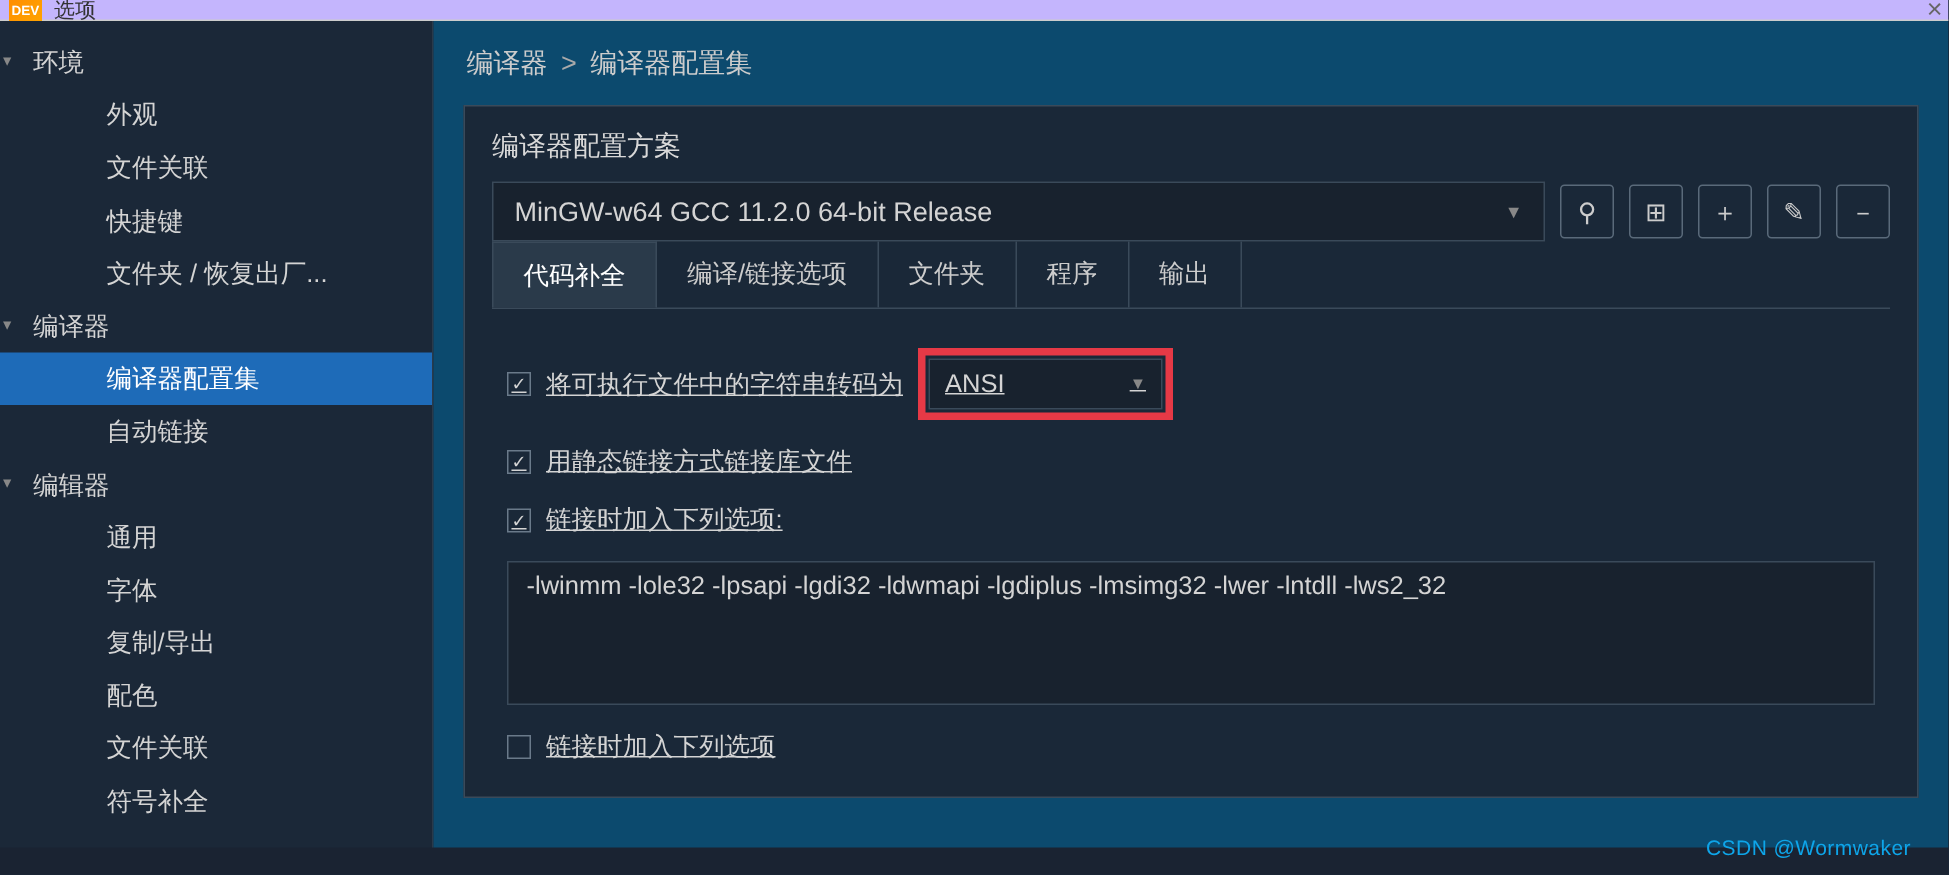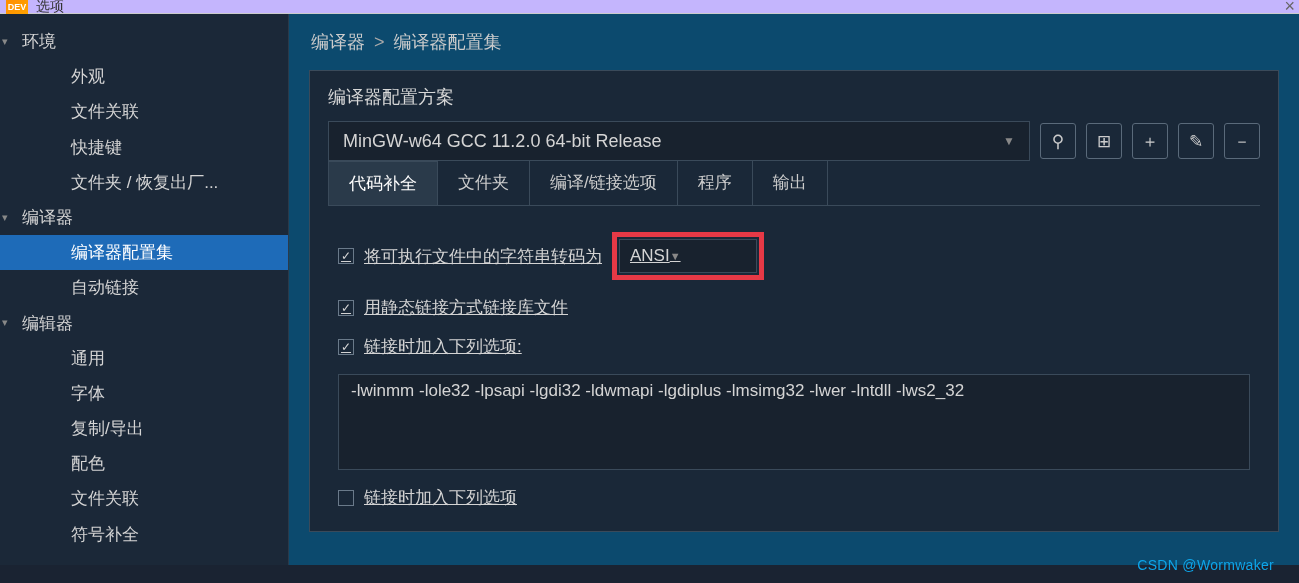--- a/index.html
+++ b/index.html
@@ -161,30 +161,31 @@
       font-size: 12px;
       color: #d4d4d4;
     }
     .checkbox.checked::before { content: "✓"; }
     .highlight-box {
       border: 5px solid #e63946;
       padding: 2px;
       display: inline-flex;
     }
     .small-select {
-      width: 138px;
+      width: 156px;
       height: 34px;
       background: #18222e;
       border: 1px solid #3a4a5a;
       color: #d4d4d4;
       font-size: 17px;
       padding: 0 10px;
       display: flex;
       align-items: center;
-      justify-content: flex-start;
+      justify-content: space-between;
+      gap: 37px;
     }
     .small-select .arrow { font-size: 11px; color: #888; }
     .textarea-box {
       margin: 8px 10px;
       background: #18222e;
       border: 1px solid #3a4a5a;
       padding: 6px 12px;
       font-size: 17px;
       color: #d4d4d4;
       min-height: 96px;
@@ -292,22 +293,22 @@
         <div class="icon-btn">
             <span>✎</span>
           </div>
         <div class="icon-btn">
             <span>－</span>
           </div>
       </div>
 
       <div class="tabs">
         <div class="tab active">代码补全</div>
+        <div class="tab">编译/链接选项</div>
         <div class="tab">文件夹</div>
-        <div class="tab">编译/链接选项</div>
         <div class="tab">程序</div>
         <div class="tab">输出</div>
       </div>
 
       <div class="option-row">
         <span class="checkbox checked"></span>
         <span>将可执行文件中的字符串转码为</span>
         <span class="highlight-box">
           <div class="small-select">
             <span>ANSI</span>

